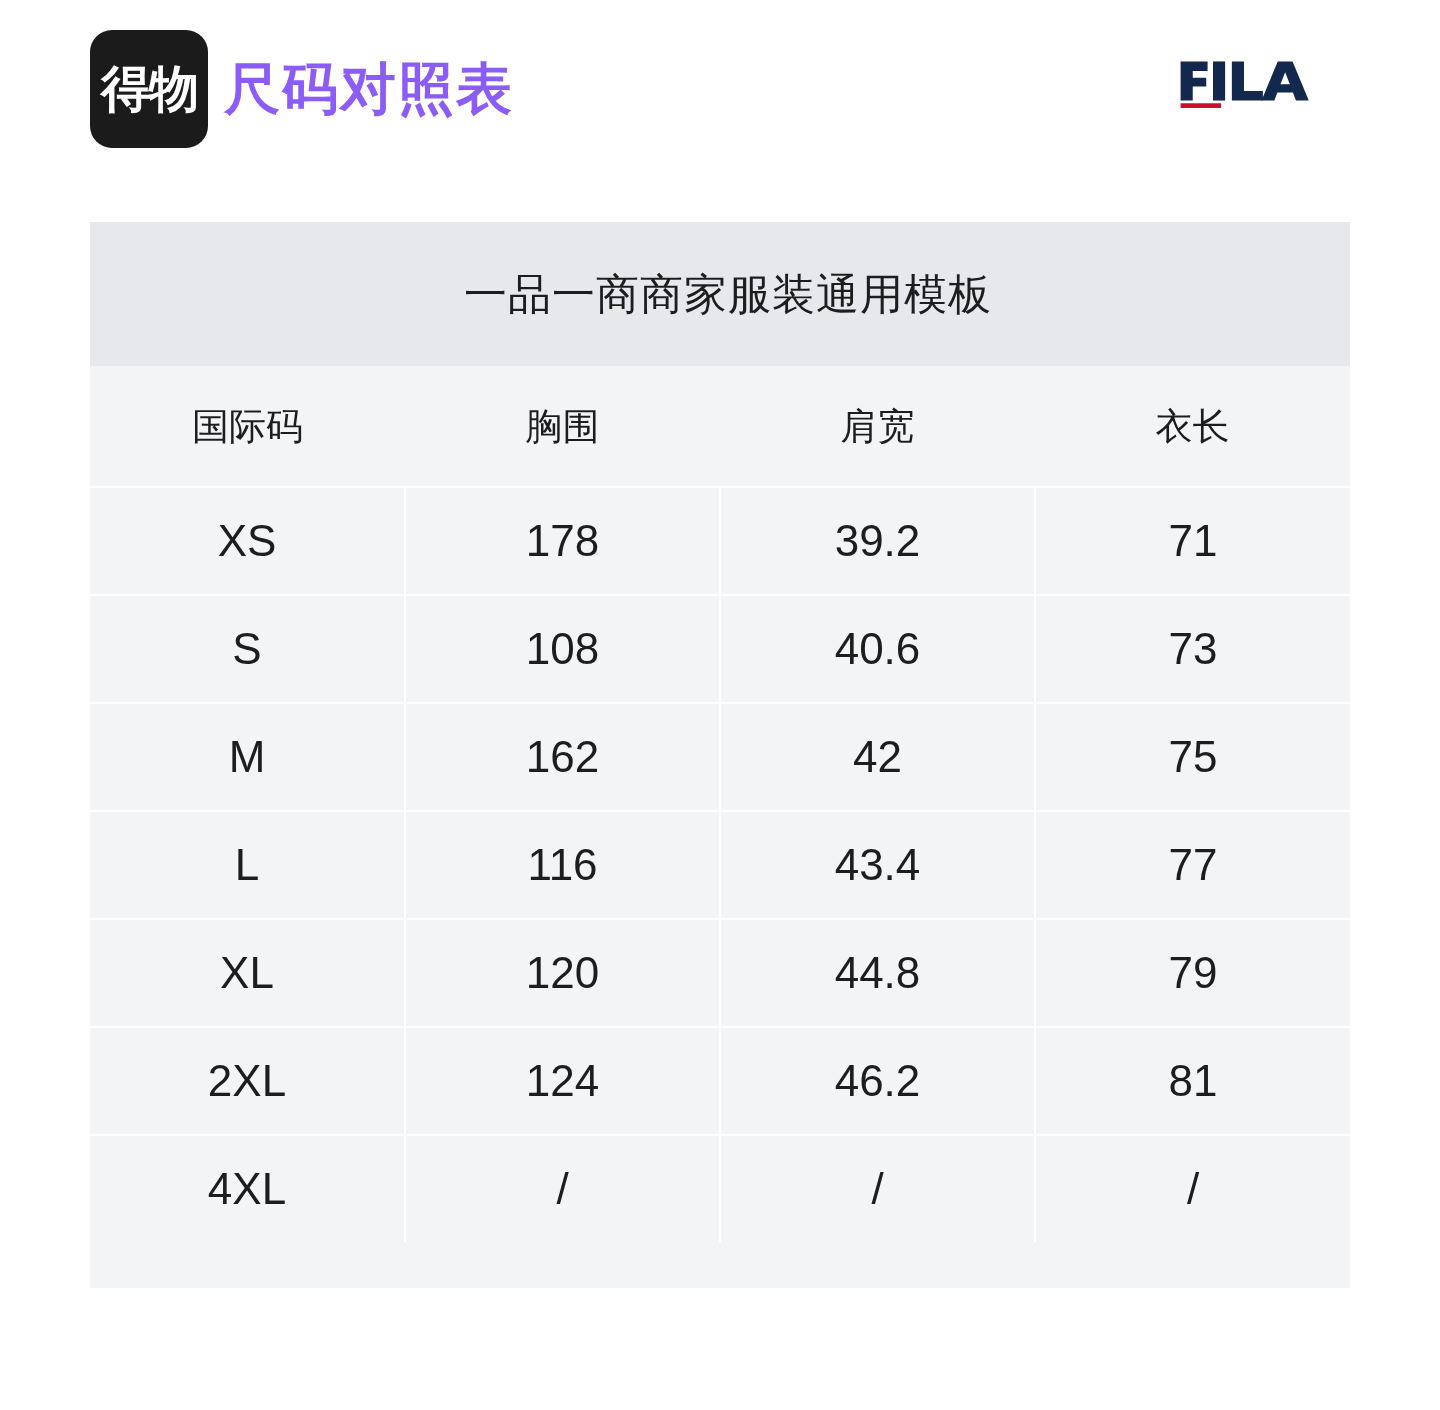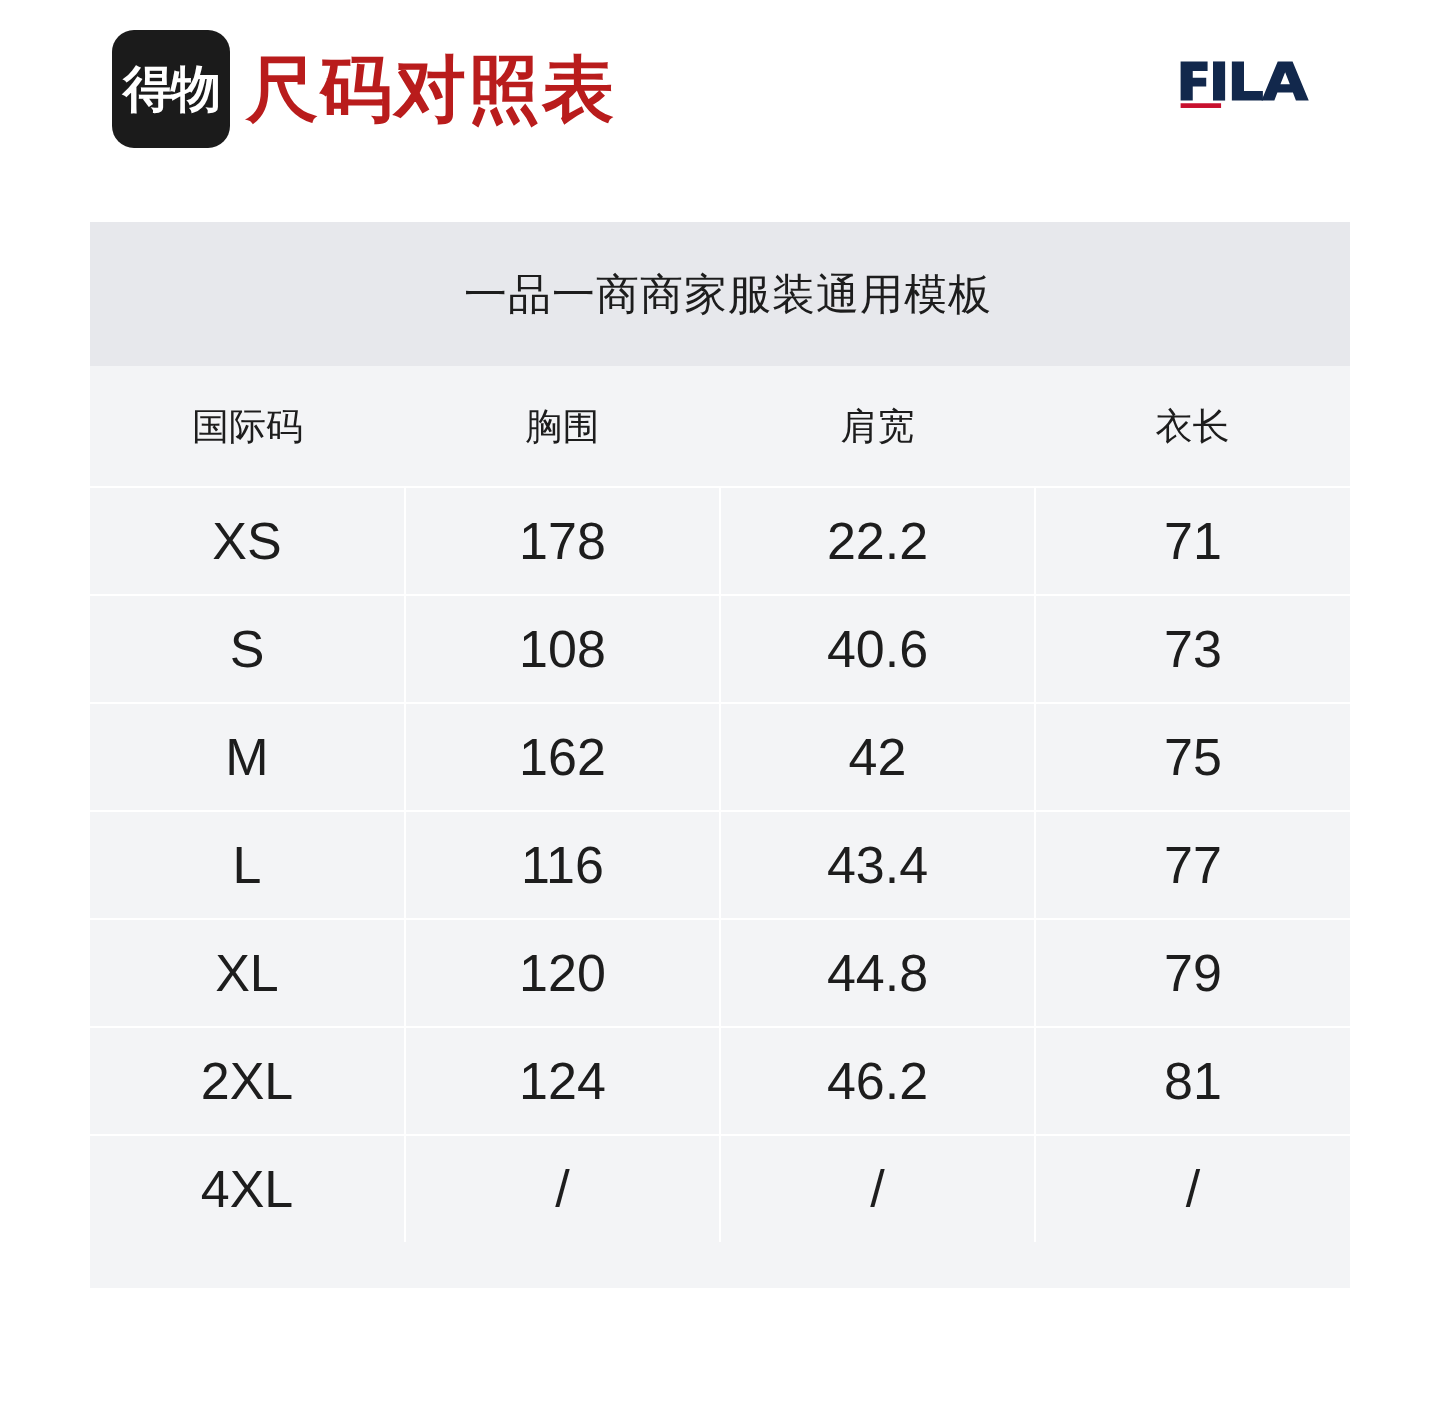--- a/index.html
+++ b/index.html
@@ -30,36 +30,35 @@
   }
   .logo-badge {
     width: 118px;
     height: 118px;
     border-radius: 22px;
     background: #1b1b1b;
     display: flex;
     align-items: center;
     justify-content: center;
     flex: none;
-    margin-left: 22px;
   }
   .logo-badge .logo-text {
     color: #ffffff;
     font-size: 50px;
     font-weight: 700;
     letter-spacing: -2px;
     line-height: 1;
     font-family: "DejaVu Sans", "Liberation Sans", sans-serif;
   }
   .page-title {
-    font-size: 72px;
+    font-size: 56px;
     font-weight: 700;
     letter-spacing: 2px;
     margin-left: 16px;
-    color: #b91c1c;
+    color: #8b5cf6;
     line-height: 1;
     white-space: nowrap;
   }
 
   .fila-logo {
     position: absolute;
     right: 128px;
     top: 52px;
     width: 136px;
     height: 58px;
@@ -93,21 +92,21 @@
     font-weight: 400;
     color: #1d1d1d;
   }
   table.size-table th {
     font-size: 37px;
     padding: 36px 0 34px 0;
     background: #f3f4f6;
     border: none;
   }
   table.size-table td {
-    font-size: 52px;
+    font-size: 44px;
     height: 104px;
     background: #f3f4f6;
     border-top: 2px solid #ffffff;
     border-left: 2px solid #ffffff;
   }
   table.size-table tr td:first-child {
     border-left: none;
   }
   table.size-table tbody tr:last-child td {
     border-bottom: none;
@@ -152,21 +151,21 @@
         <th>国际码</th>
         <th>胸围</th>
         <th>肩宽</th>
         <th>衣长</th>
       </tr>
     </thead>
     <tbody>
       <tr>
         <td>XS</td>
         <td>178</td>
-        <td>22.2</td>
+        <td>39.2</td>
         <td>71</td>
       </tr>
       <tr>
         <td>S</td>
         <td>108</td>
         <td>40.6</td>
         <td>73</td>
       </tr>
       <tr>
         <td>M</td>

